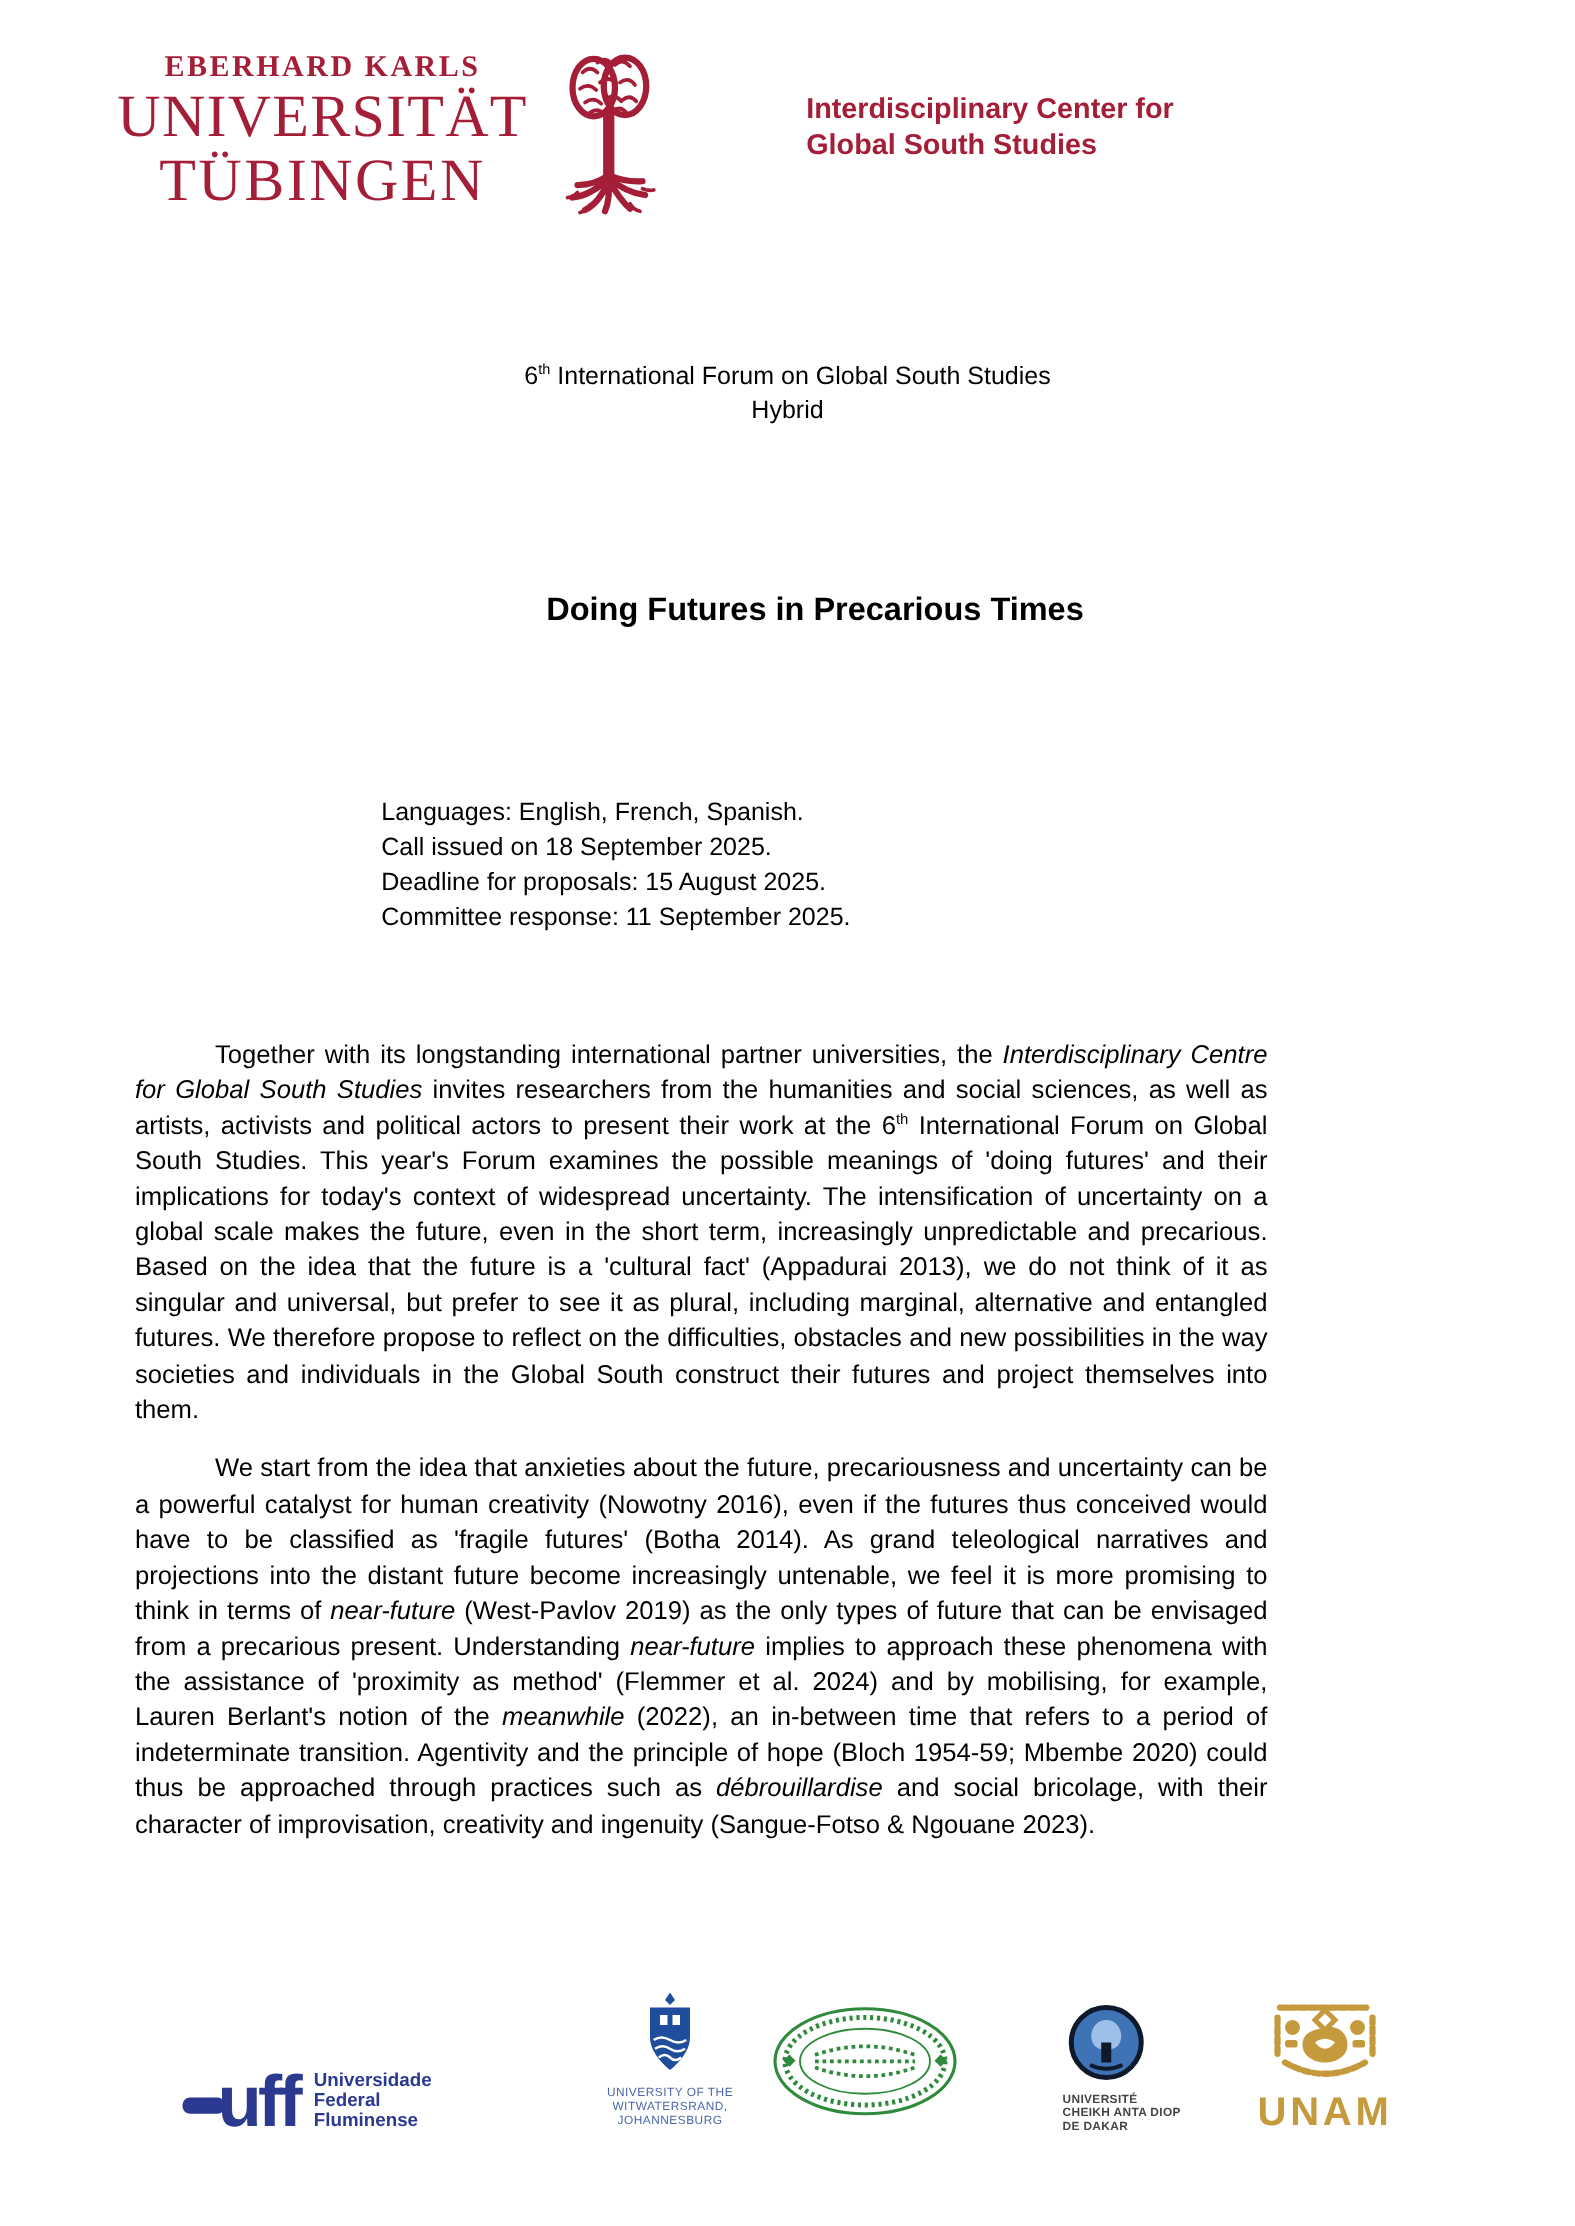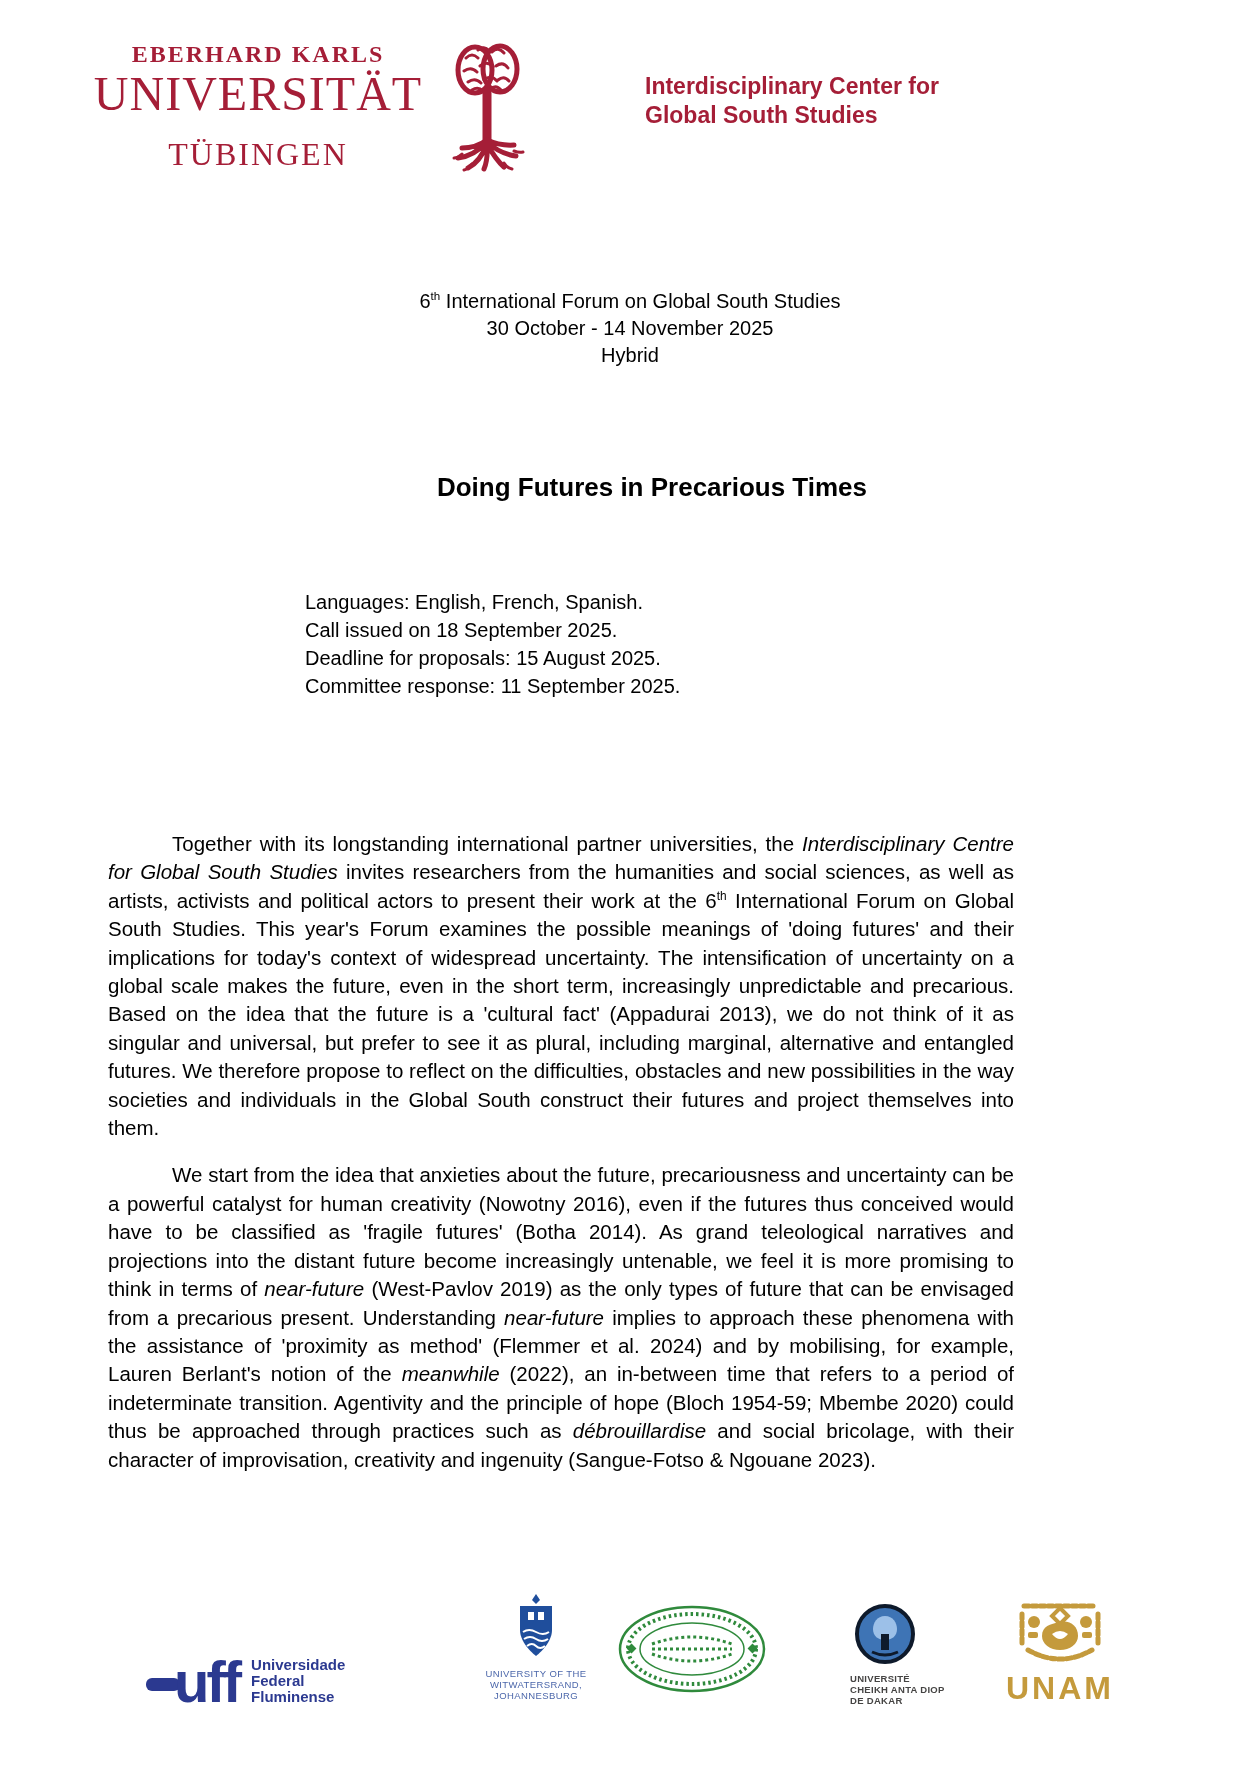--- a/index.html
+++ b/index.html
@@ -15,34 +15,34 @@
     position:relative;width:1260px;height:1766px;background:#fff;
     font-family:"Liberation Sans", sans-serif;color:#000;overflow:hidden;
   }
   
   .uni-logo{
     position:absolute;left:88px;top:42px;width:340px;text-align:center;
     color:var(--red);font-family:"Liberation Serif", serif;line-height:1;
   }
   .uni-line1{font-size:24px;letter-spacing:2px;font-weight:600;}
   .uni-line2{font-size:48px;letter-spacing:1px;margin-top:4px;font-weight:500;}
-  .uni-line3{font-size:32px;letter-spacing:2px;margin-top:20px;font-weight:500;}
+  .uni-line3{font-size:48px;letter-spacing:2px;margin-top:3px;font-weight:500;}
   .tree-wrap{position:absolute;left:448px;top:36px;}
   .center-name{
     position:absolute;left:645px;top:72px;
     font-weight:bold;font-size:23px;line-height:29px;color:var(--red);
   }
   
   .event-block{position:absolute;left:0;top:288px;width:100%;text-align:center;
     font-size:20px;line-height:27px;}
   .event-block sup{font-size:0.58em;vertical-align:super;line-height:0;}
   .doc-title{position:absolute;left:5px;top:472px;width:100%;text-align:center;
     font-weight:bold;font-size:26px;padding-left:17px;}
   
-  .details{position:absolute;left:305px;top:588px;font-size:20px;line-height:28px;}
+  .details{position:absolute;left:305px;top:636px;font-size:20px;line-height:28px;}
   
   .bodytext{position:absolute;left:108px;top:830px;width:906px;
     font-size:20.5px;line-height:28.4px;text-align:justify;}
   .bodytext p{margin:0 0 19px 0;text-indent:64px;}
   .bodytext sup{font-size:0.58em;vertical-align:super;line-height:0;}
   
   .logo-uff{position:absolute;left:146px;top:1612px;display:flex;align-items:flex-end;gap:12px;}
   .uff-mark{display:flex;align-items:center;color:var(--uff-blue);}
   .uff-bar{width:34px;height:13px;background:var(--uff-blue);border-radius:6px;margin-right:-6px;margin-top:6px;}
   .uff-word{font-size:58px;font-weight:800;letter-spacing:-3px;line-height:0.8;}
@@ -82,21 +82,20 @@
     </svg>
   </div>
 
   <div class="center-name">
     <div>Interdisciplinary Center for</div>
     <div>Global South Studies</div>
   </div>
 
   <div class="event-block">
     <div><span>6</span><sup>th</sup><span> International Forum on Global South Studies</span></div>
-    <div>30 October - 14 November 2025</div>
     <div>Hybrid</div>
   </div>
 
   <div class="doc-title">Doing Futures in Precarious Times</div>
 
   <div class="details">
     <div>Languages: English, French, Spanish.</div>
     <div>Call issued on 18 September 2025.</div>
     <div>Deadline for proposals: 15 August 2025.</div>
     <div>Committee response: 11 September 2025.</div>

